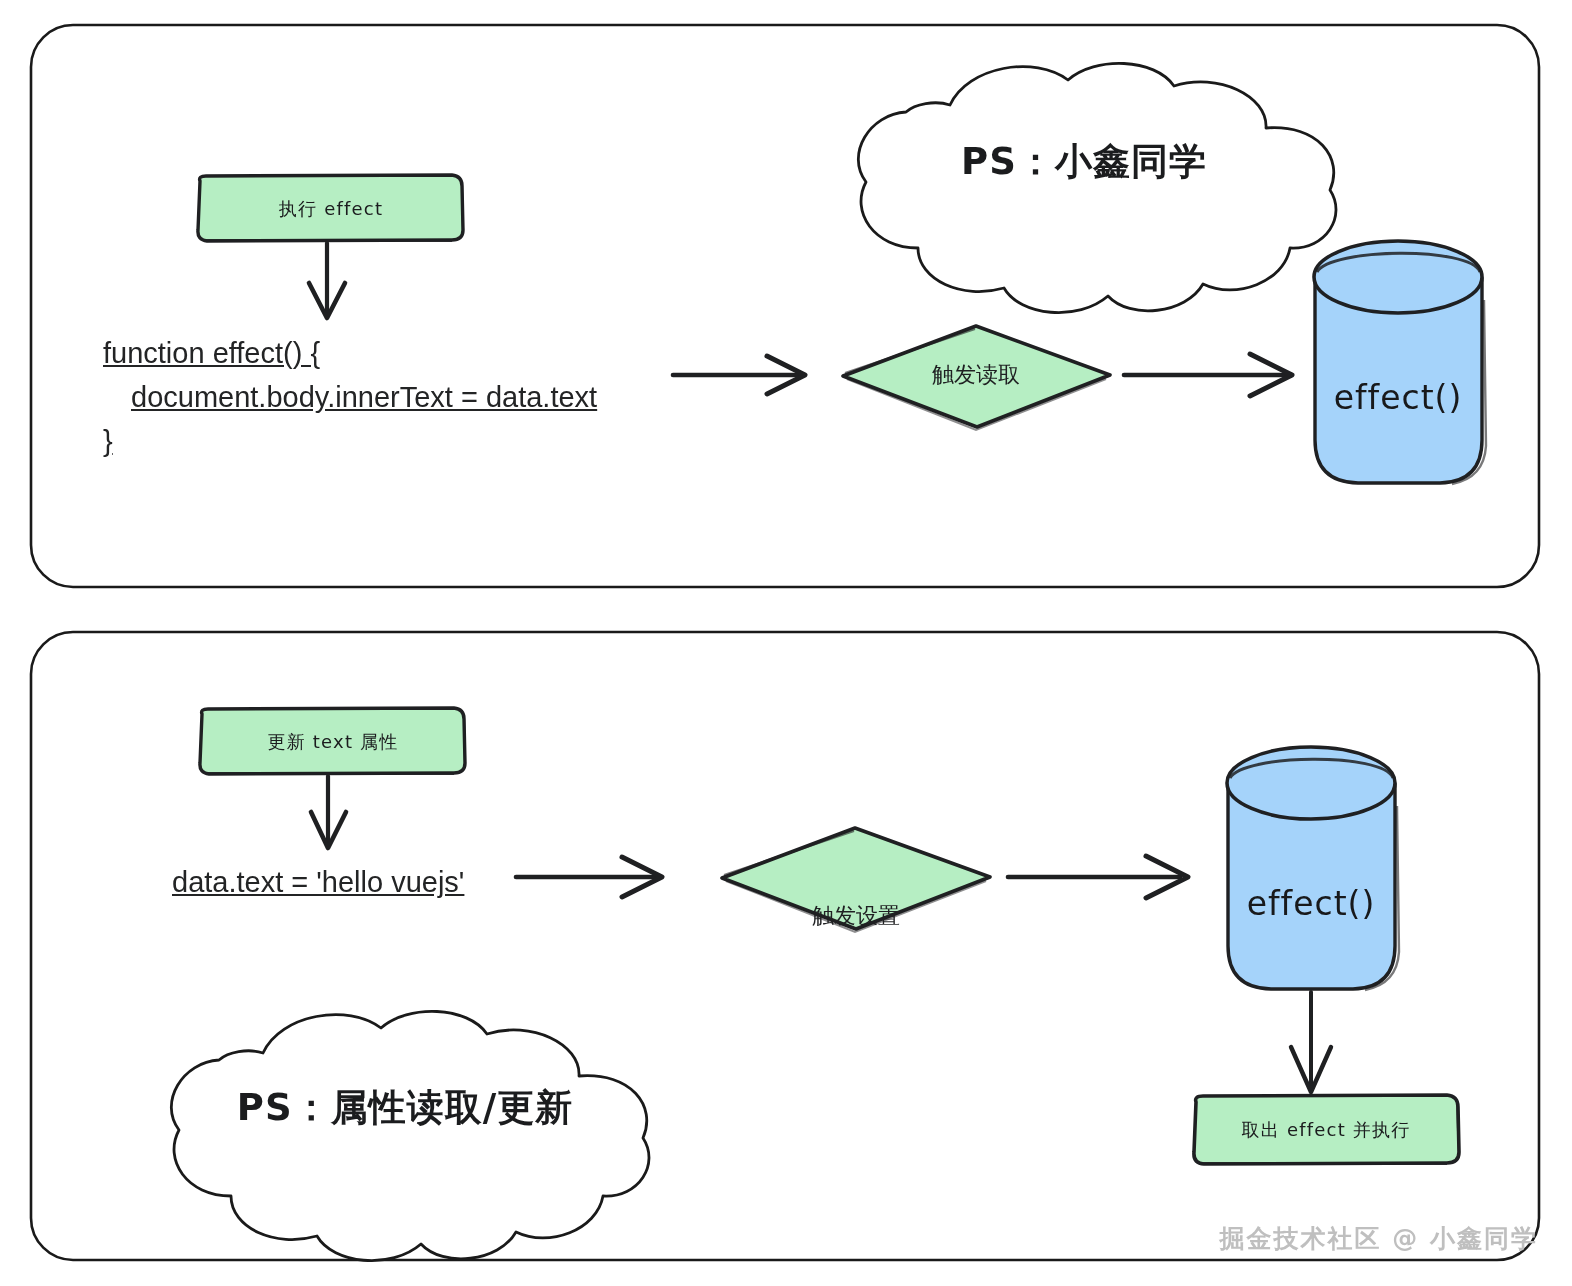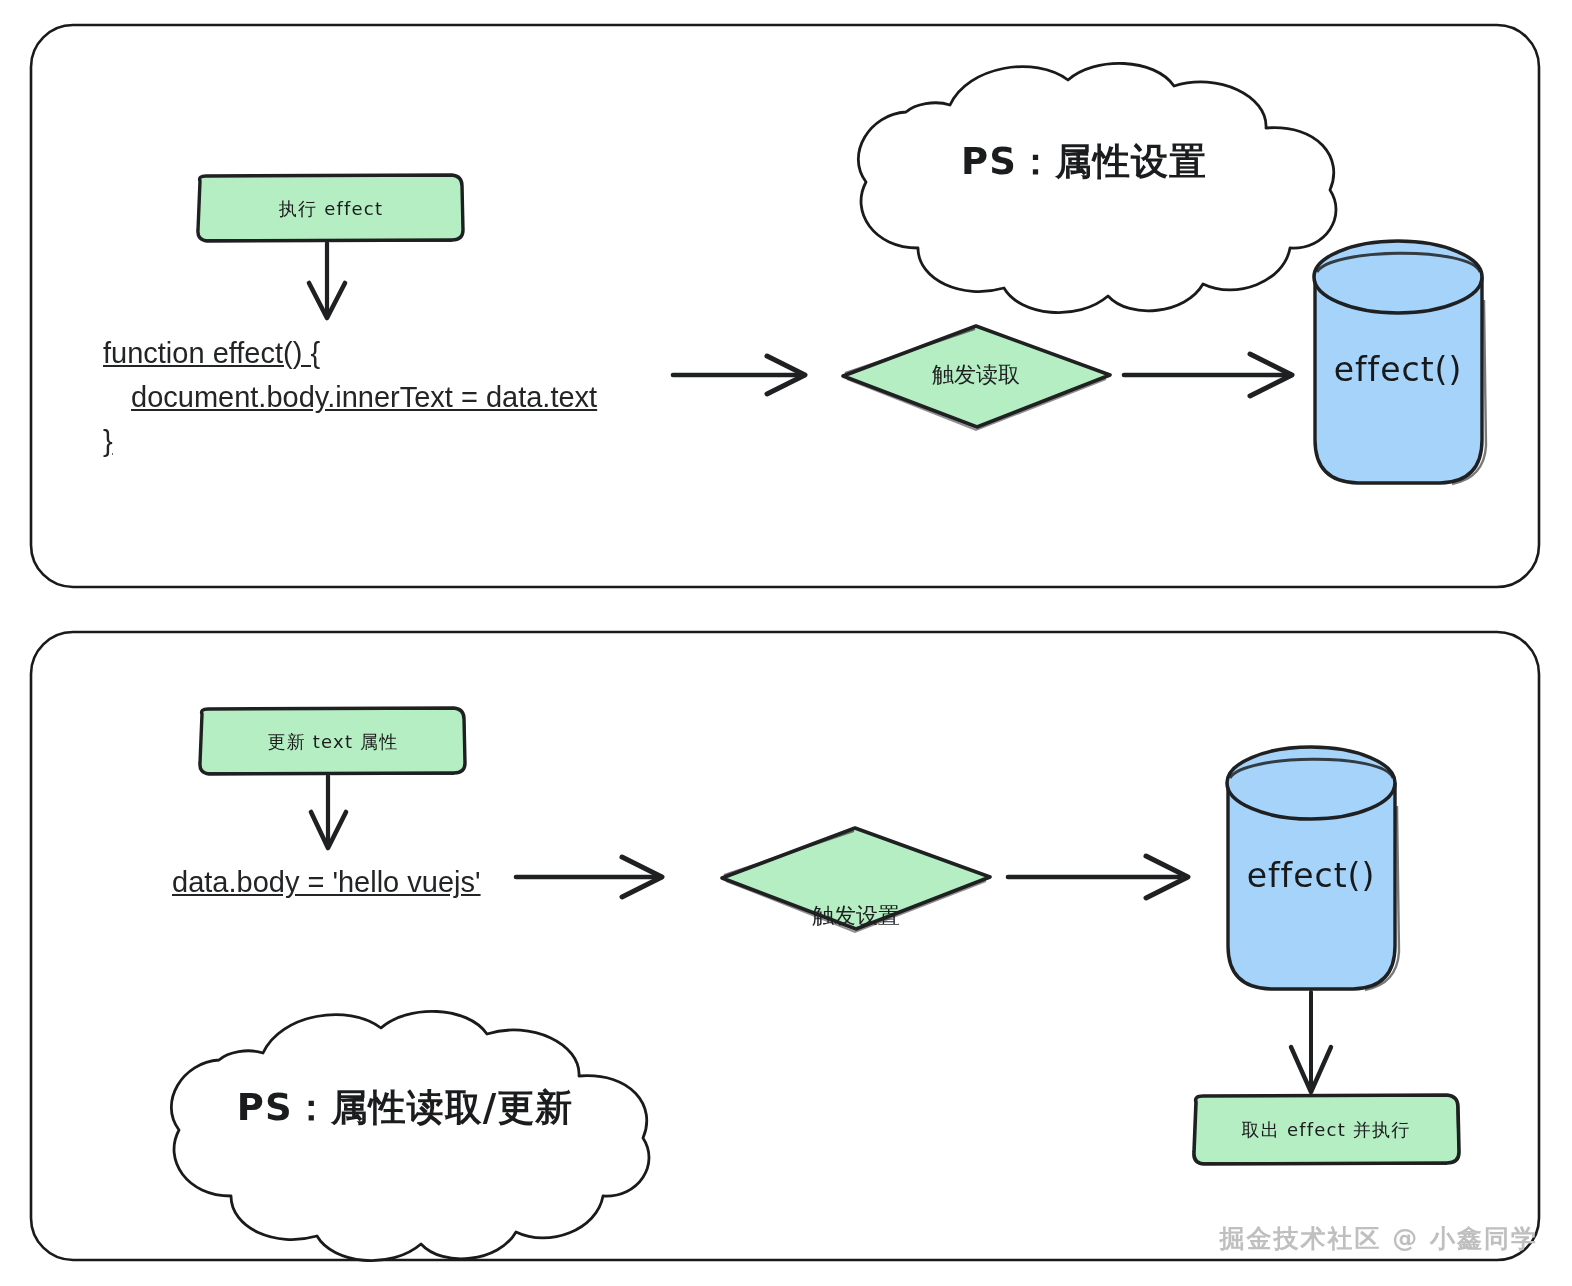--- a/index.html
+++ b/index.html
@@ -44,20 +44,21 @@
     font-family: "DejaVu Sans", sans-serif;
     font-weight: 600;
     letter-spacing: 1px;
   }
   .cyl-label {
     font-size: 33px;
     color: #18191b;
     font-family: "DejaVu Sans", sans-serif;
     font-weight: 500;
     letter-spacing: 1px;
+    margin-top: 28px;
   }
   .box-label {
     font-size: 18px;
     color: #1b1c1e;
     font-family: "DejaVu Sans", sans-serif;
     font-weight: 500;
     letter-spacing: 1.2px;
   }
   .watermark {
     position: absolute;
@@ -197,29 +198,29 @@
              C228,1052 248,1048 263,1053 Z" fill="#ffffff" stroke="#1a1a1a" stroke-width="2.8" stroke-linejoin="round"></path>
   </g>
 </svg>
 
 <div class="lbl box-label ctr" style="left:331px; top:209px;">执行 effect</div>
 
 <div class="lbl code" style="left:103px; top:331px;">function effect() {</div>
 <div class="lbl code" style="left:103px; top:375px;margin-left:28px;">    document.body.innerText = data.text</div>
 <div class="lbl code" style="left:103px; top:419px;">}</div>
 
-<div class="lbl cloud-label ctr" style="left:1084px; top:162px;">PS：属性设置</div>
+<div class="lbl cloud-label ctr" style="left:1084px; top:162px;">PS：小鑫同学</div>
 
 <div class="lbl shape-label ctr" style="left:976px; top:375px;">触发读取</div>
 
 <div class="lbl cyl-label ctr" style="left:1398px; top:369px;">effect()</div>
 
 <div class="lbl box-label ctr" style="left:333px; top:742px;">更新 text 属性</div>
 
-<div class="lbl code" style="left:172px; top:860px;">data.body = 'hello vuejs'</div>
+<div class="lbl code" style="left:172px; top:860px;">data.text = 'hello vuejs'</div>
 
 <div class="lbl cloud-label ctr" style="left:405px; top:1108px;">PS：属性读取/更新</div>
 
 <div class="lbl shape-label ctr" style="left:856px; top:877px;margin-top:39px;">触发设置</div>
 
 <div class="lbl cyl-label ctr" style="left:1311px; top:875px;">effect()</div>
 
 <div class="lbl box-label ctr" style="left:1326px; top:1130px;">取出 effect 并执行</div>
 
 <div class="watermark">掘金技术社区 @ 小鑫同学</div>

